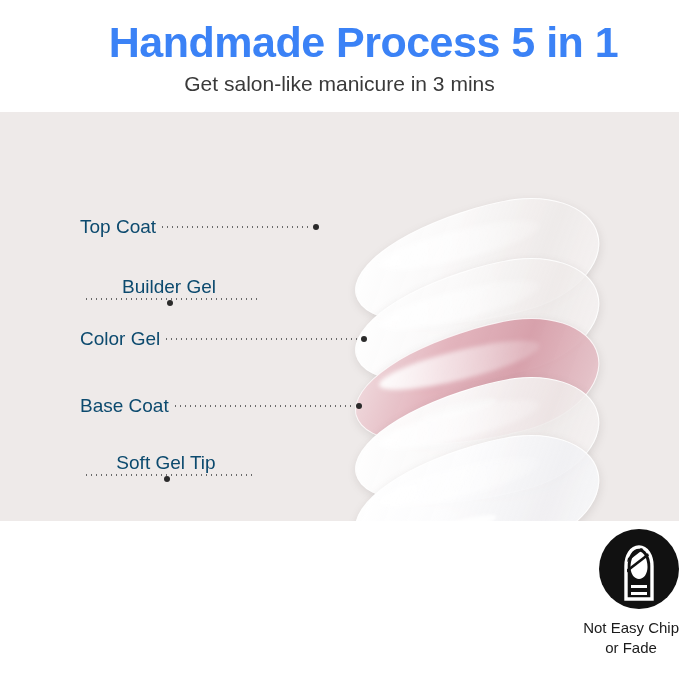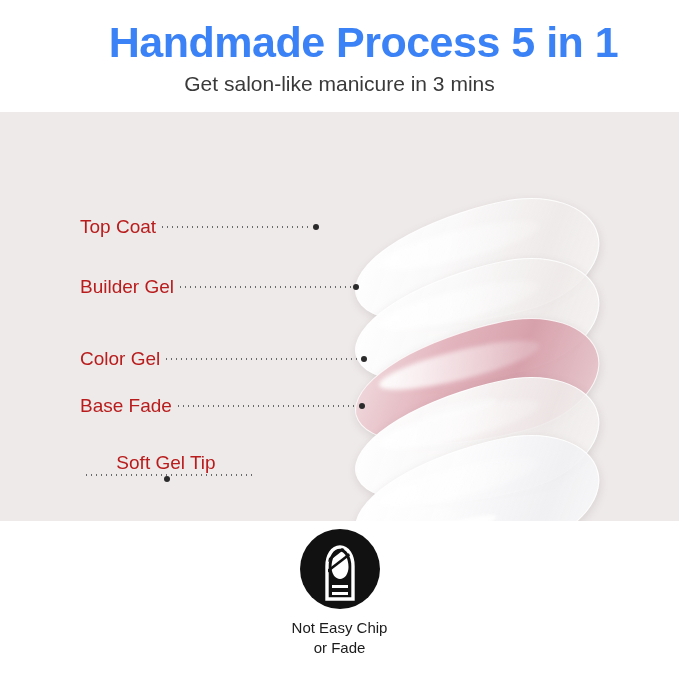--- a/index.html
+++ b/index.html
@@ -144,21 +144,21 @@
   .label-row {
     position: absolute;
     left: 80px;
     height: 22px;
     display: flex;
     align-items: center;
     white-space: nowrap;
   }
   .label-text {
     font-size: 19px;
-    color: #b91c1c;
+    color: #0c4a6e;
     line-height: 22px;
   }
   .leader {
     flex: 0 0 auto;
     height: 2px;
     margin-left: 4px;
     background-image: radial-gradient(circle, #6a6a6a 0.9px, rgba(0,0,0,0) 1.1px);
     background-size: 5px 2px;
     background-repeat: repeat-x;
     background-position: 0 0;
@@ -180,21 +180,21 @@
     width: 679px;
     height: 158px;
     background: #ffffff;
     display: flex;
     align-items: flex-start;
   }
   .feature {
     flex: 1 1 0;
     display: flex;
     flex-direction: column;
-    align-items: center;
+    align-items: flex-end;
     padding-top: 8px;
   }
   .badge {
     width: 80px;
     height: 80px;
     border-radius: 50%;
     background: #111111;
     display: flex;
     align-items: center;
     justify-content: center;
@@ -249,34 +249,34 @@
         <div class="gloss2"></div>
       </div>
     </div>
 
     <div class="label-row" style="top:104px;">
       <span class="label-text">Top Coat</span>
       <span class="leader" style="width:152px;"></span>
       <span class="leader-dot"></span>
     </div>
 
-    <div class="label-row" style="top:164px;">
+    <div class="label-row" style="top:164px;flex-direction:column;">
       <span class="label-text">Builder Gel</span>
       <span class="leader" style="width:174px;"></span>
       <span class="leader-dot"></span>
     </div>
 
-    <div class="label-row" style="top:236px;">
+    <div class="label-row" style="top:216px;">
       <span class="label-text">Color Gel</span>
       <span class="leader" style="width:196px;"></span>
       <span class="leader-dot"></span>
     </div>
 
     <div class="label-row" style="top:283px;">
-      <span class="label-text">Base Fade</span>
+      <span class="label-text">Base Coat</span>
       <span class="leader" style="width:182px;"></span>
       <span class="leader-dot"></span>
     </div>
 
     <div class="label-row" style="top:340px;flex-direction:column;">
       <span class="label-text">Soft Gel Tip</span>
       <span class="leader" style="width:168px;"></span>
       <span class="leader-dot"></span>
     </div>
 

